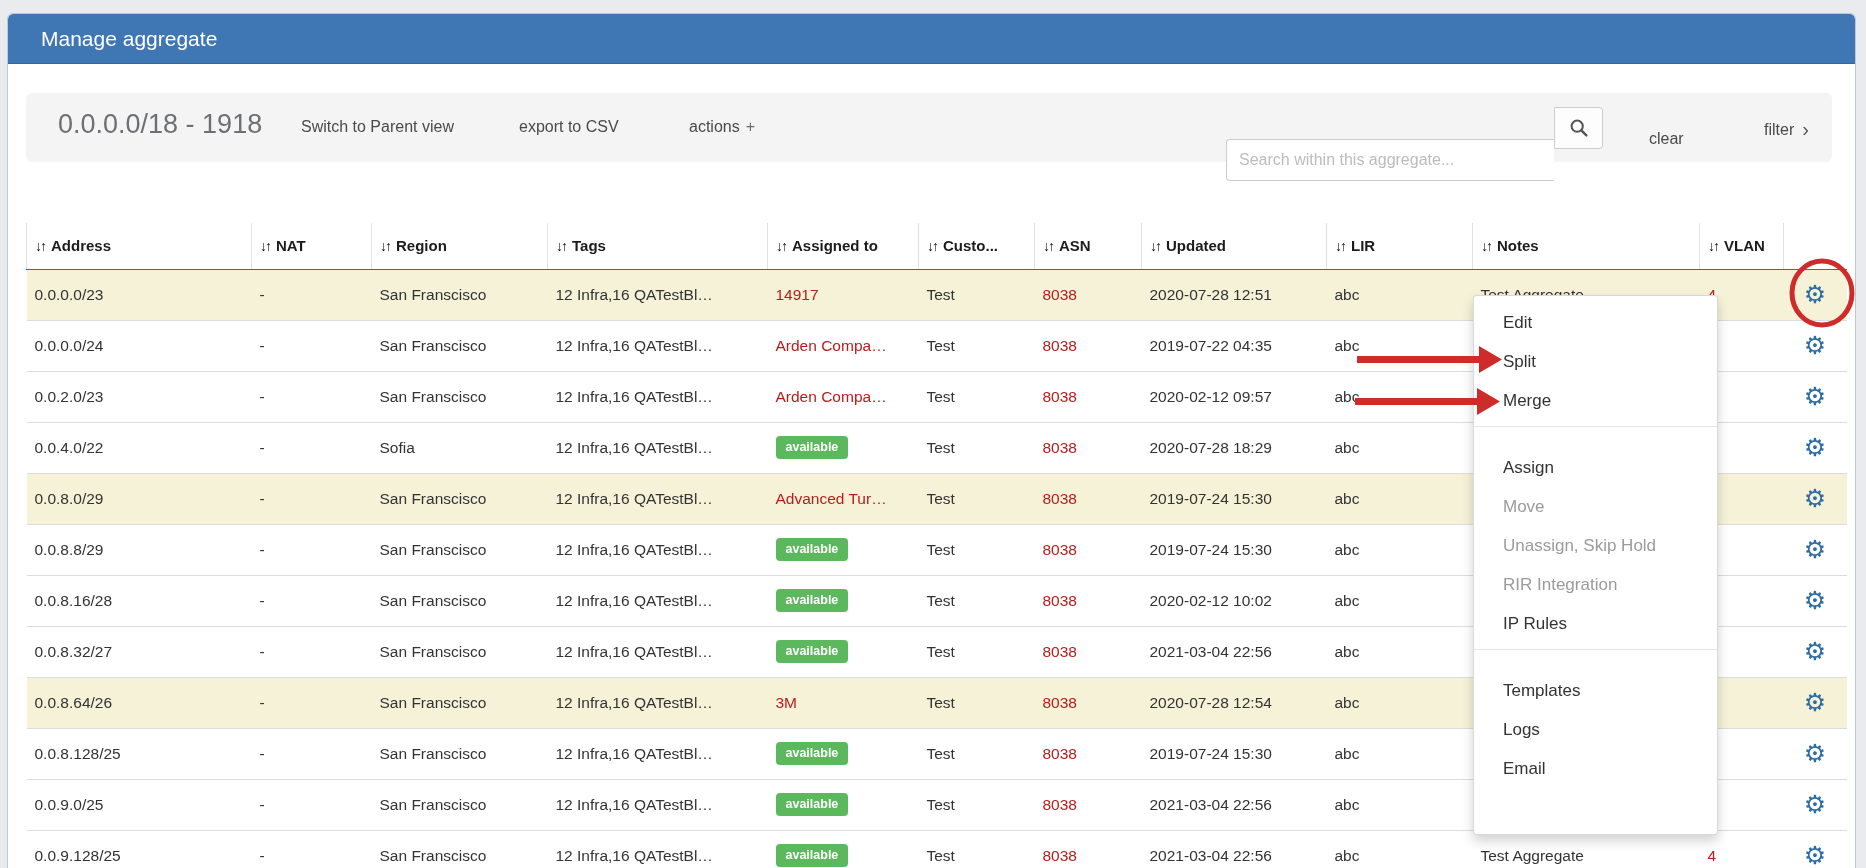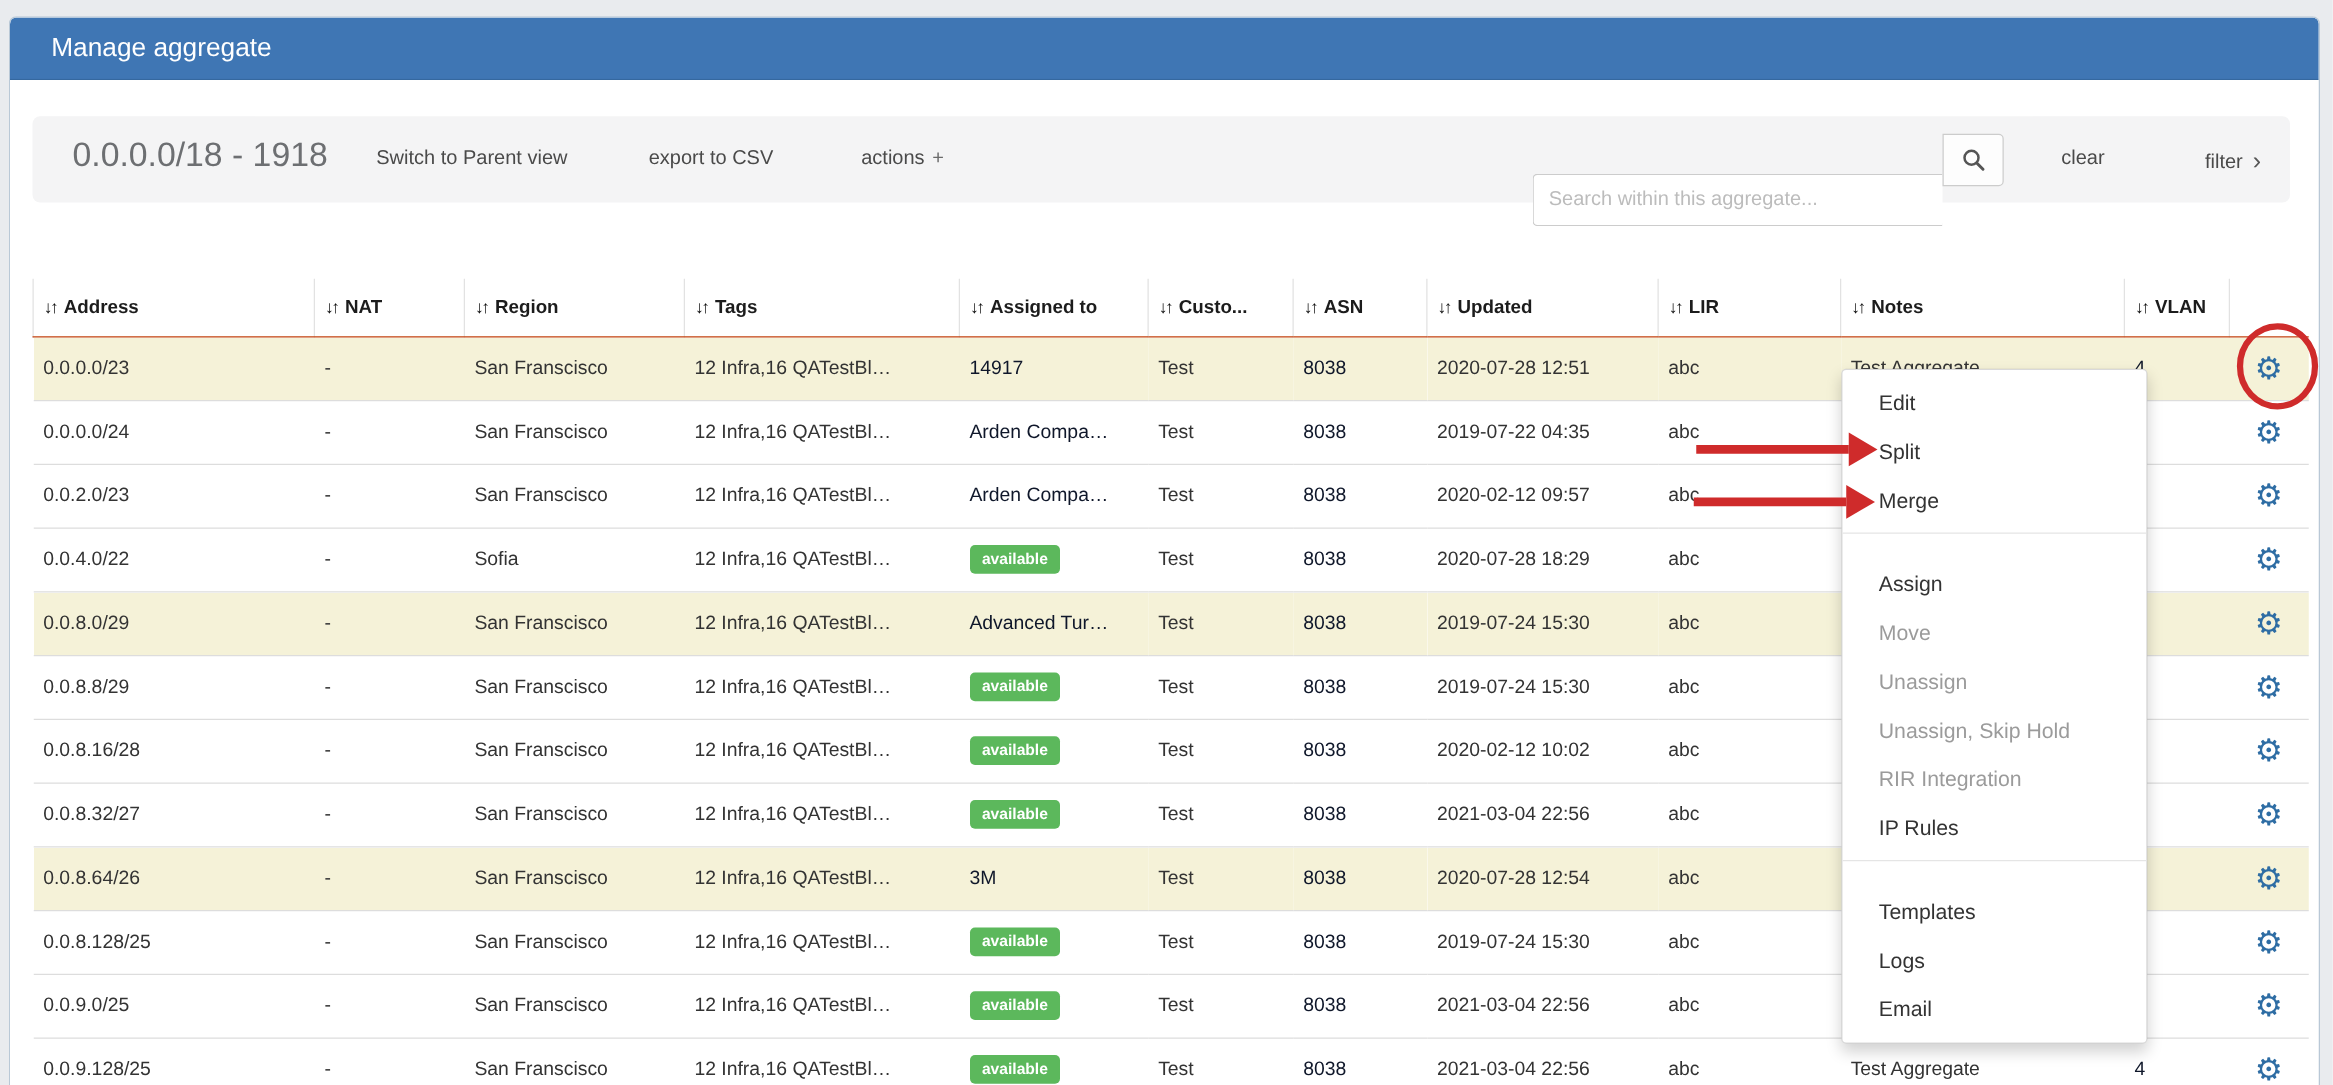--- a/index.html
+++ b/index.html
@@ -23,35 +23,35 @@
   .plus { margin-left:6px; color:#6a6a6a; }
 
   .search-input { position:absolute; left:1200px; top:14px; width:328px; height:42px;
     border:1px solid #ccc; border-right:none; border-radius:4px 0 0 4px;
     padding:0 12px; font-size:16px; color:#a21caf; background:#fff; outline:none;
     font-family:"Liberation Sans","DejaVu Sans",sans-serif;margin-top:32px; }
   .search-input::placeholder { color:#bcbcbc; }
   .search-btn { position:absolute; left:1528px; top:14px; width:49px; height:42px;
     border:1px solid #ccc; border-radius:0 4px 4px 0; background:#fdfdfd; cursor:pointer;
     display:flex; align-items:center; justify-content:center; }
-  .tb-clear { left:1623px; } .tb-filter { left:1738px; }
+  .tb-clear { left:1623px;margin-top:12px; } .tb-filter { left:1738px; }
   .chev { margin-left:8px; font-size:20px; color:#555; vertical-align:-1px; }
 
   table { position:absolute; left:18px; top:209px; width:1820px;
     border-collapse:collapse; table-layout:fixed; }
   th { height:46px; text-align:left; font-size:15px; font-weight:bold; color:#1c1c1c;
     padding:0 8px; border-left:1px solid #e2e2e2; border-right:1px solid #e2e2e2;
     border-bottom:1px solid #c2410c; white-space:nowrap; overflow:hidden; }
   th.gear-col { border-left:none; border-right:none; }
   td { height:51px; font-size:15.5px; color:#333; padding:0 8px;
     border-top:1px solid #ddd; white-space:nowrap; overflow:hidden; }
   tbody tr:first-child td { border-top:none;margin-top:27px; }
   tr.hl td { background:#f5f2d8; }
   .sort { font-size:14px; font-weight:bold; letter-spacing:-2px; margin-right:6px; color:#111; }
-  a.lnk { color:#0f172a; text-decoration:none; cursor:pointer; }
+  a.lnk { color:#b91c1c; text-decoration:none; cursor:pointer; }
   .badge { display:inline-block; background:#5cb85c; color:#fff; font-size:12.5px;
     font-weight:bold; padding:4px 10px 5px; border-radius:4px; }
   .badge:empty { display:none; }
   .gear-cell { text-align:center; }
   .gear { font-family:"DejaVu Sans",sans-serif; font-size:25px; color:#2e6da4;
     cursor:pointer; line-height:1; }
 
   .menu { position:absolute; left:1473px; top:295px; width:245px; height:540px;
     background:#fff; border:1px solid rgba(0,0,0,.15); border-radius:4px;
     box-shadow:0 6px 12px rgba(0,0,0,.18); z-index:20; padding-top:7px; }
@@ -292,21 +292,20 @@
   </table>
 </div>
 
 <div class="menu">
   <div class="mi">Edit</div>
   <div class="mi">Split</div>
   <div class="mi">Merge</div>
   <div class="mdiv"></div>
   <div class="mi">Assign</div>
   <div class="mi disabled">Move</div>
-  <div class="mi disabled">Unassign</div>
   <div class="mi disabled">Unassign, Skip Hold</div>
   <div class="mi disabled">RIR Integration</div>
   <div class="mi">IP Rules</div>
   <div class="mdiv"></div>
   <div class="mi">Templates</div>
   <div class="mi">Logs</div>
   <div class="mi">Email</div>
 </div>
 
 <svg class="overlay" width="1866" height="868" viewBox="0 0 1866 868">

